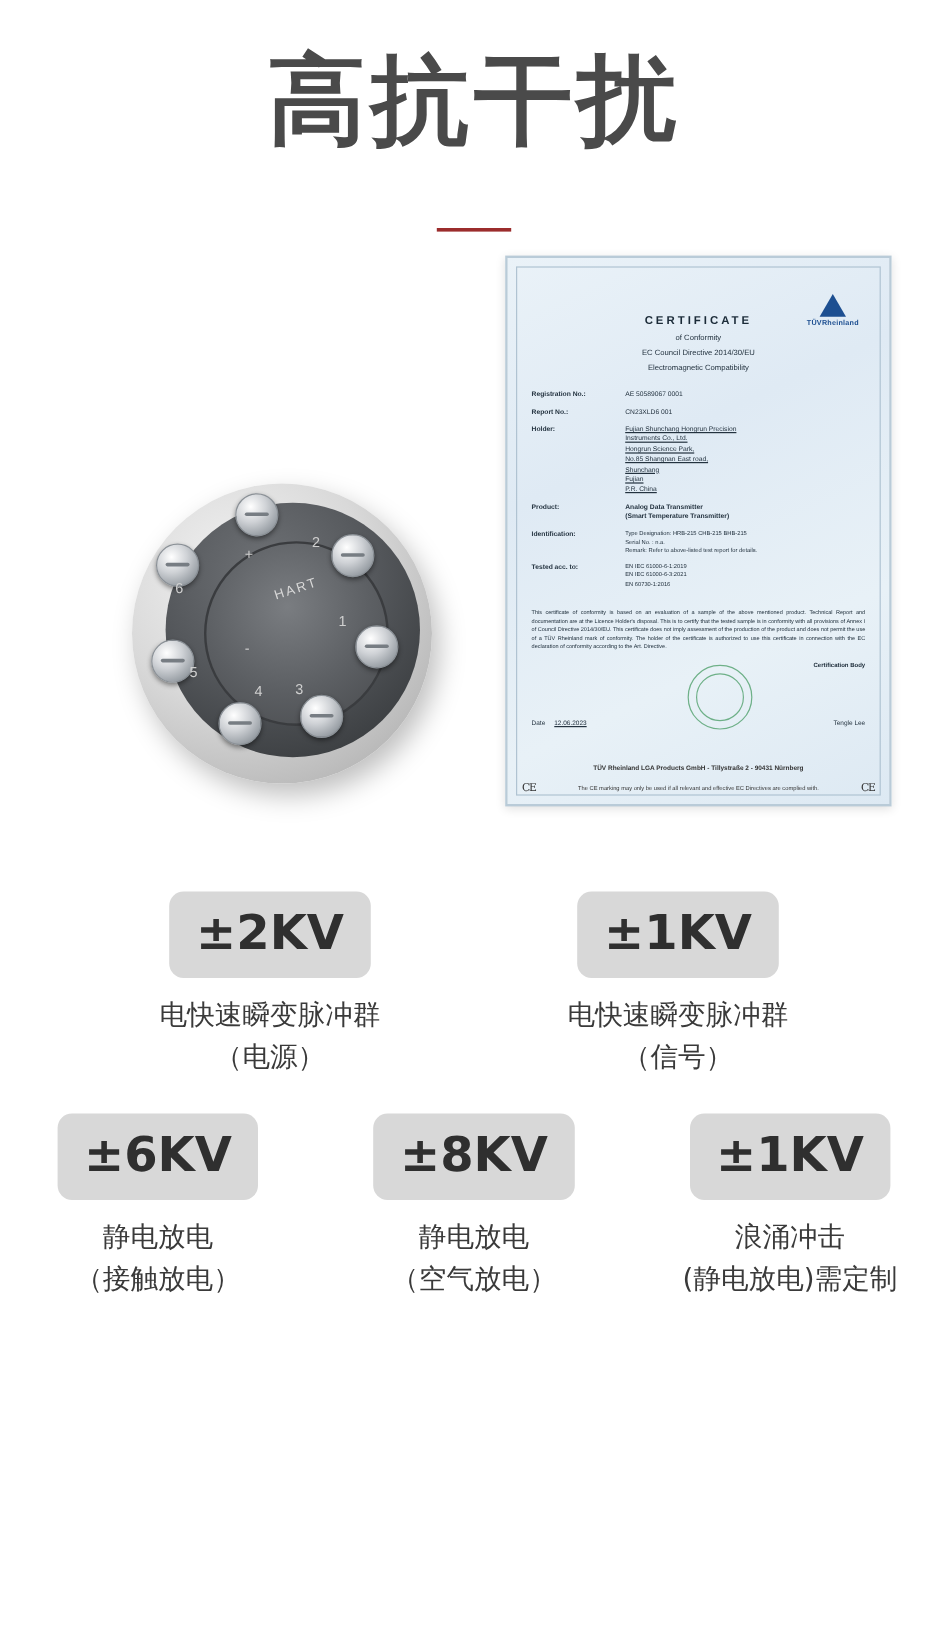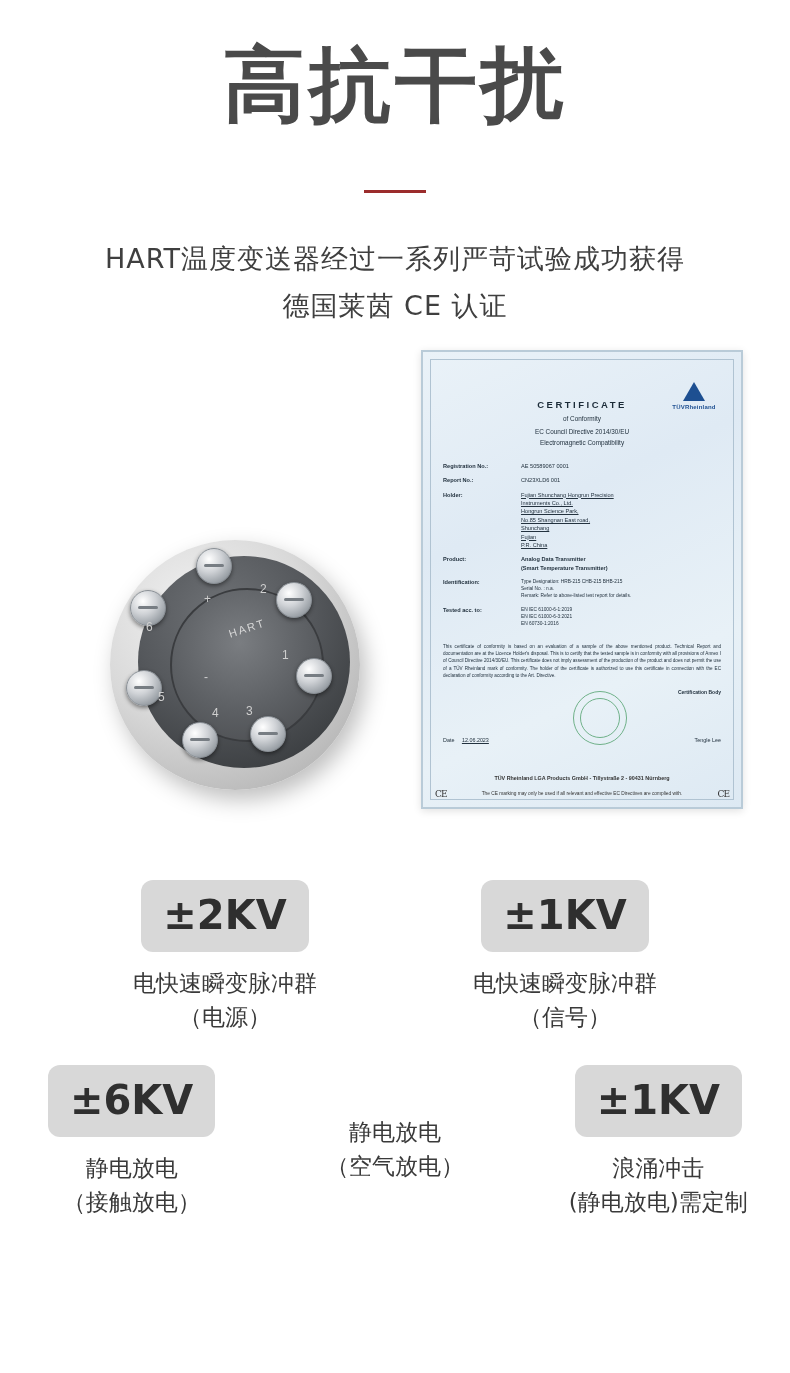--- a/index.html
+++ b/index.html
@@ -306,24 +306,20 @@
     white-space: pre-line;
   }
 </style>
 </head>
 <body>
 
 <div class="page">
 
   <h1 class="hero-title">高抗干扰</h1>
   <div class="divider"></div>
-  <div class="subtitle">
-    <div>HART温度变送器经过一系列严苛试验成功获得</div>
-    <div>德国莱茵 CE 认证</div>
-  </div>
 
   <div class="middle">
 
     <div class="product">
       <div class="prod-body"></div>
       <div class="prod-face"></div>
       <div class="prod-inner"></div>
       <div class="prod-label">HART</div>
       <div class="screw s1"></div>
       <div class="screw s2"></div>
@@ -435,20 +431,21 @@
       </div>
     </div>
 
     <div class="spec-row spec-row-3">
       <div class="spec">
         <div class="chip">±6KV</div>
         <div class="spec-cap">静电放电
 （接触放电）</div>
       </div>
       <div class="spec">
+        <div class="chip">±8KV</div>
         <div class="spec-cap">静电放电
 （空气放电）</div>
       </div>
       <div class="spec">
         <div class="chip">±1KV</div>
         <div class="spec-cap">浪涌冲击
 (静电放电)需定制</div>
       </div>
     </div>
 

